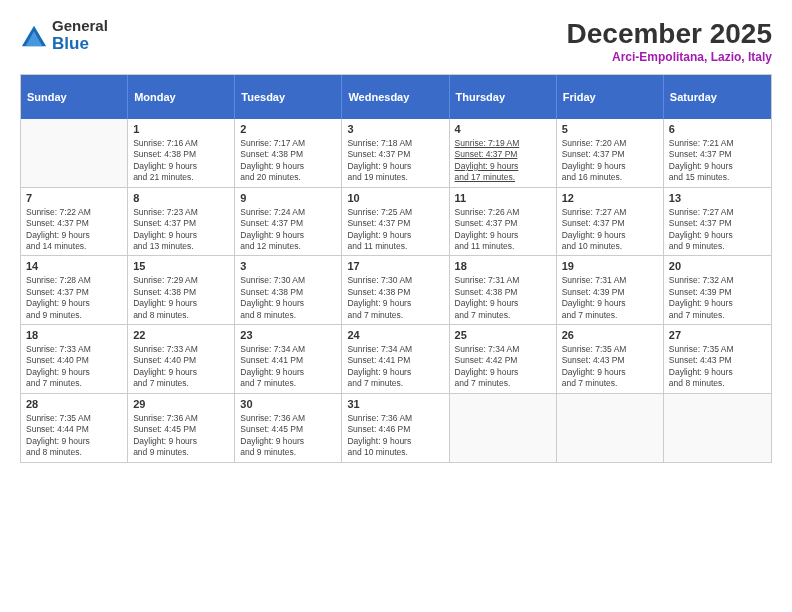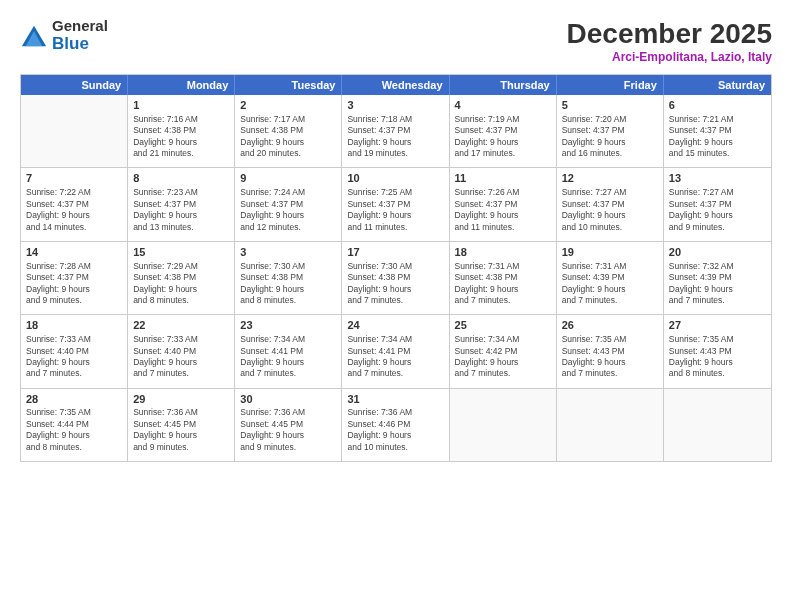--- a/index.html
+++ b/index.html
@@ -68,22 +68,22 @@
     }
     .cal-header {
       display: grid;
       grid-template-columns: repeat(7, 1fr);
       background: #3a6bc9;
     }
     .cal-header-cell {
       color: #fff;
       font-size: 11px;
       font-weight: bold;
-      padding: 4px 6px;
-      text-align: right;
+      padding: 16px 6px;
+      text-align: left;
       border-right: 1px solid #5a8be0;
     }
     .cal-header-cell:last-child { border-right: none; }
     .cal-body {
       display: flex;
       flex-direction: column;
       flex: 1;
     }
     .cal-row {
       display: grid;
@@ -165,21 +165,21 @@
           </div>
           <div class="cal-cell">
             <span class="day-num">3</span>
             <div class="cell-text" style="white-space: pre-line;">Sunrise: 7:18 AM
 Sunset: 4:37 PM
 Daylight: 9 hours
 and 19 minutes.</div>
           </div>
           <div class="cal-cell">
             <span class="day-num">4</span>
-            <div class="cell-text" style="white-space: pre-line;">Sunrise: 7:19 AM
+            <div class="cell-text" style="white-space: pre-line; text-decoration: underline;">Sunrise: 7:19 AM
 Sunset: 4:37 PM
 Daylight: 9 hours
 and 17 minutes.</div>
           </div>
           <div class="cal-cell">
             <span class="day-num">5</span>
             <div class="cell-text" style="white-space: pre-line;">Sunrise: 7:20 AM
 Sunset: 4:37 PM
 Daylight: 9 hours
 and 16 minutes.</div>

